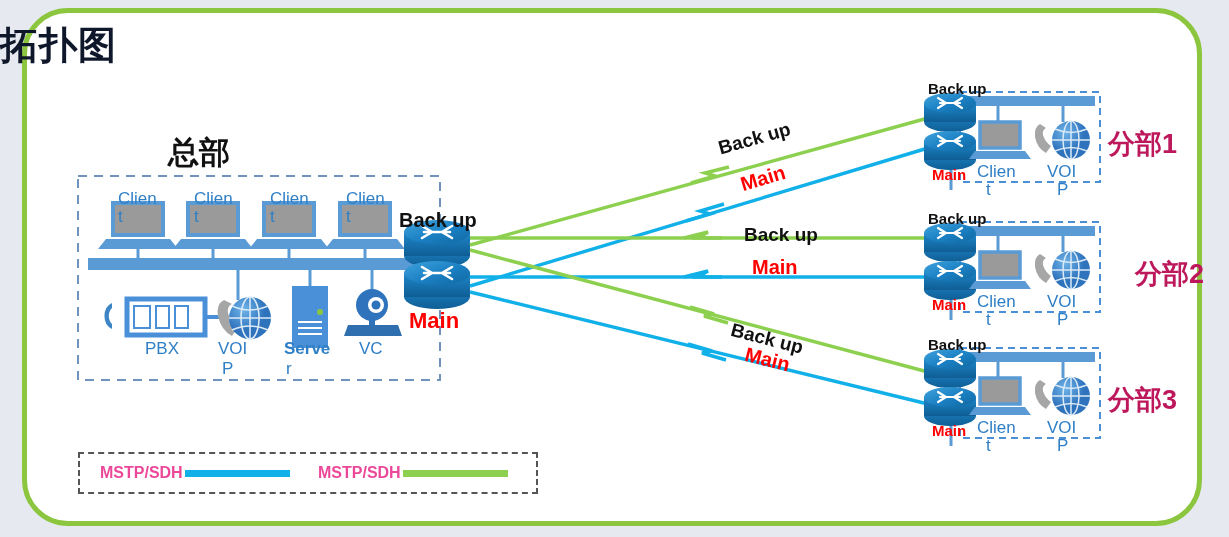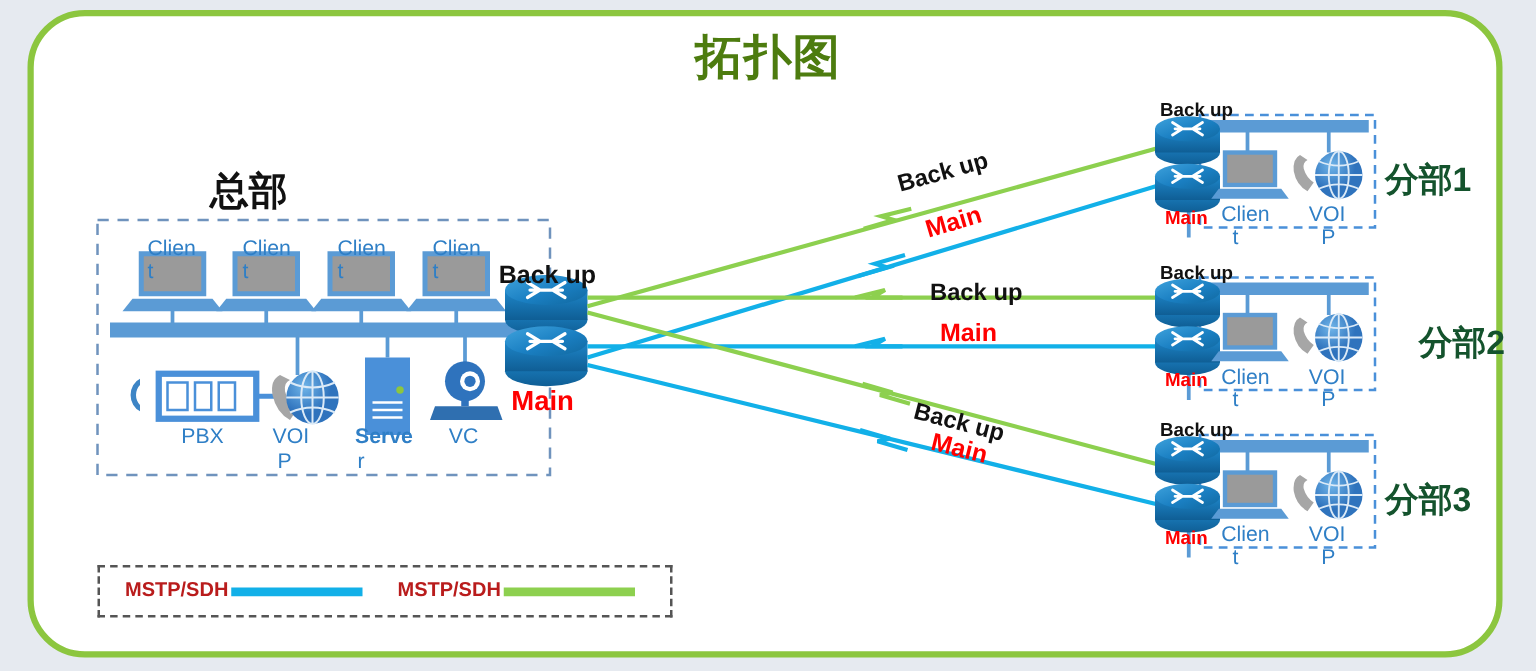--- a/index.html
+++ b/index.html
@@ -14,39 +14,39 @@
     position:absolute;left:22px;top:8px;
     width:1180px;height:518px;
     background:#ffffff;
     border:5px solid #8cc63f;
     border-radius:46px;
     box-sizing:border-box;
   }
   #stage{position:absolute;left:0;top:0;width:1229px;height:537px;}
   .lbl{position:absolute;white-space:nowrap;}
   .title{
-    left:0;top:20px;width:1229px;text-align:center;
-    font-size:38px;font-weight:bold;color:#4d7c0f;
+    left:0;top:20px;width:1229px;text-align:left;
+    font-size:38px;font-weight:bold;color:#0f172a;
     letter-spacing:1px;
   }
   .hq-title{left:168px;top:132px;font-size:31px;font-weight:bold;color:#111;}
-  .branch-title{font-size:27px;font-weight:bold;color:#14532d;}
+  .branch-title{font-size:27px;font-weight:bold;color:#be185d;}
   .dev-label{font-size:17px;color:#2f7fc6;font-weight:normal;line-height:18px;}
   .dev-label2{font-size:17px;color:#2f7fc6;line-height:18px;}
   .tag-black{font-size:18px;font-weight:bold;color:#111;}
   .tag-red{font-size:19px;font-weight:bold;color:#ff0000;}
   .tag-red-sm{font-size:15px;font-weight:bold;color:#ff0000;}
   .tag-black-sm{font-size:15px;font-weight:bold;color:#111;}
   .line-tag{font-weight:bold;}
   .legend-box{
     position:absolute;left:78px;top:452px;width:460px;height:42px;
     border:2px dashed #555;box-sizing:border-box;background:#fff;
   }
   .legend-item{position:absolute;display:flex;align-items:center;}
-  .legend-text{font-size:16px;font-weight:bold;color:#b91c1c;margin-right:2px;}
+  .legend-text{font-size:16px;font-weight:bold;color:#ec4899;margin-right:2px;}
   .legend-swatch{display:block;height:7px;width:105px;}
 </style>
 </head>
 <body>
 
 <div id="frame"></div>
 
 <div id="stage">
 
   <svg width="1229" height="537" style="position:absolute;left:0;top:0;">

